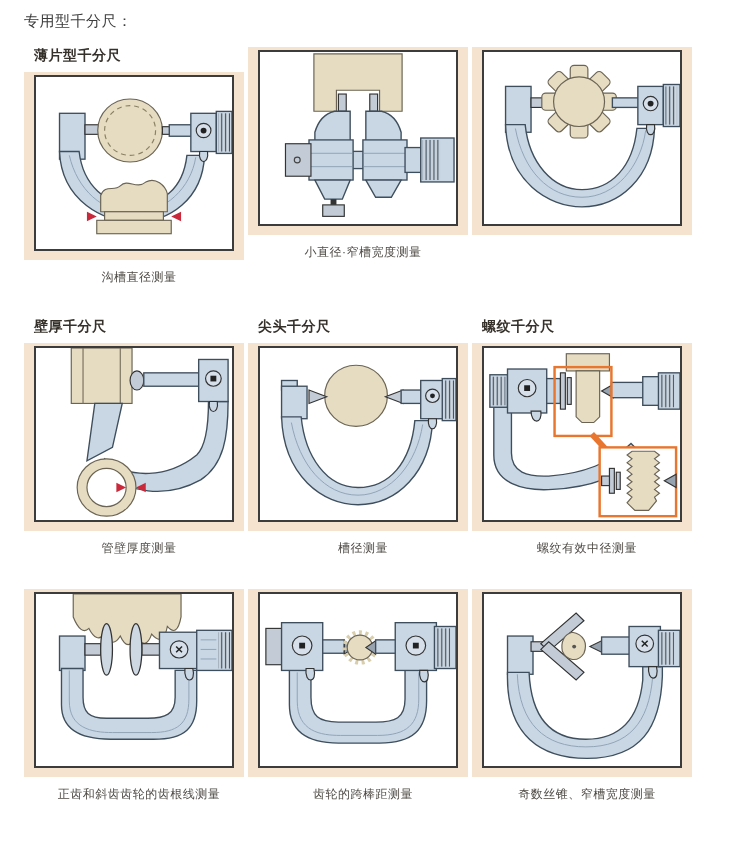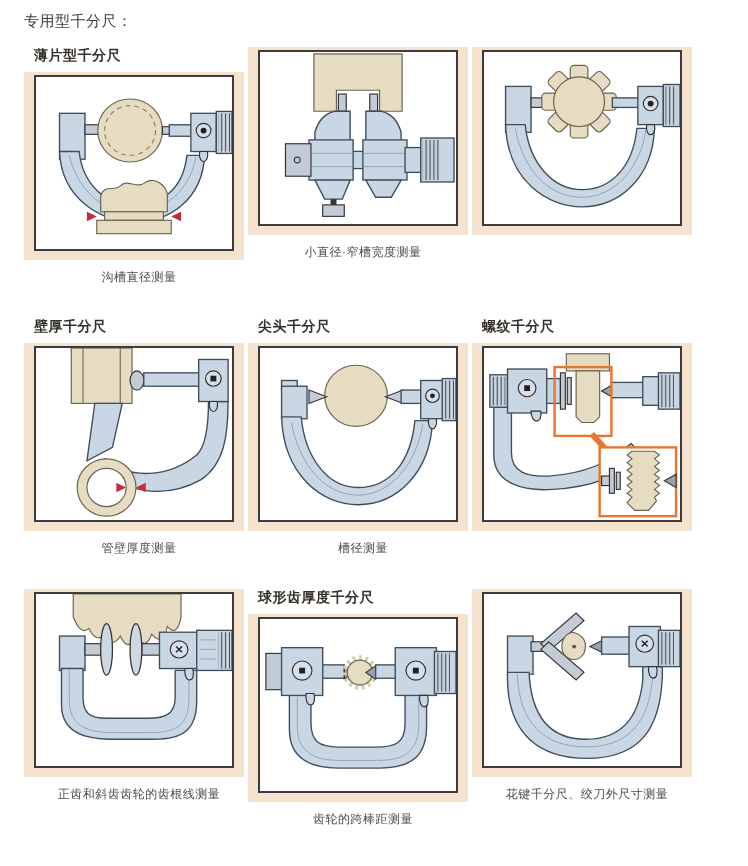--- a/index.html
+++ b/index.html
@@ -274,20 +274,21 @@
               <rect x="118" y="104" width="78" height="72" fill="#ffffff" stroke="#e8762f" stroke-width="2.5"></rect>
               <path class="tan" d="M151,108 L174,108 L179,112 L174,116 L179,120 L174,124 L179,128 L174,132 L179,136 L174,140 L179,144 L174,148 L179,152 L174,156 L176,160 L168,170 L154,170 L146,162 L151,156 L146,152 L151,148 L146,144 L151,140 L146,136 L151,132 L146,128 L151,124 L146,120 L151,116 L146,112 Z"></path>
               <rect class="metal dk" x="128" y="126" width="5" height="26"></rect>
               <rect class="metal dk" x="135" y="130" width="4" height="18"></rect>
               <rect class="metal dk" x="120" y="134" width="8" height="10"></rect>
               <polygon points="196,132 196,146 184,139" fill="#97a3ae" stroke="#333" stroke-width="1.2"></polygon>
             </g>
           </svg>
         </div>
       </div>
+      <div class="caption">螺纹有效中径测量</div>
     </div>
 
     <div class="cell">
       <div class="panel-wrap">
         <div class="panel-box">
           <svg width="196" height="172" viewBox="0 0 200 180" preserveAspectRatio="none">
             <defs>
                 <pattern id="h7" width="4" height="8" patternUnits="userSpaceOnUse">
                   <rect width="4" height="8" fill="#cdd8e2"></rect>
                   <line x1="1.5" y1="0" x2="1.5" y2="8" stroke="#3f4e5c" stroke-width="1.2"></line>
@@ -317,21 +318,20 @@
               <line class="thin" x1="168" y1="68" x2="184" y2="68"></line>
               <rect x="186" y="40" width="12" height="38" fill="url(#h7)"></rect>
             </g>
           </svg>
         </div>
       </div>
       <div class="caption">正齿和斜齿齿轮的齿根线测量</div>
     </div>
 
     <div class="cell">
-      <div class="panel-title">球形齿厚度千分尺</div>
       <div class="panel-wrap">
         <div class="panel-box">
           <svg width="196" height="172" viewBox="0 0 200 180" preserveAspectRatio="none">
             <defs>
                 <pattern id="h8" width="4" height="8" patternUnits="userSpaceOnUse">
                   <rect width="4" height="8" fill="#cdd8e2"></rect>
                   <line x1="1.5" y1="0" x2="1.5" y2="8" stroke="#3f4e5c" stroke-width="1.2"></line>
                 </pattern>
               </defs>
             <g>
@@ -398,17 +398,17 @@
               <circle cx="164" cy="52" r="9" fill="#d7e0ea" stroke="#333" stroke-width="1.2"></circle>
               <line x1="161" y1="49" x2="167" y2="55" stroke="#222" stroke-width="1.5"></line>
               <line x1="167" y1="49" x2="161" y2="55" stroke="#222" stroke-width="1.5"></line>
               <path class="frame dk" d="M168,76 C166,92 180,92 176,76 Z"></path>
               <rect class="frame oln" x="178" y="38" width="22" height="38"></rect>
               <rect x="180" y="40" width="14" height="34" fill="url(#h9)"></rect>
             </g>
           </svg>
         </div>
       </div>
-      <div class="caption">花键千分尺、绞刀外尺寸测量</div>
+      <div class="caption">奇数丝锥、窄槽宽度测量</div>
     </div>
 
   </div>
 </div>
 
 </body></html>

